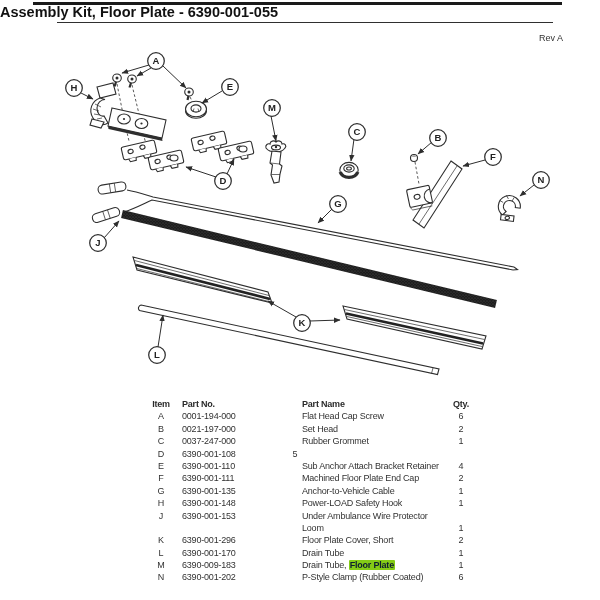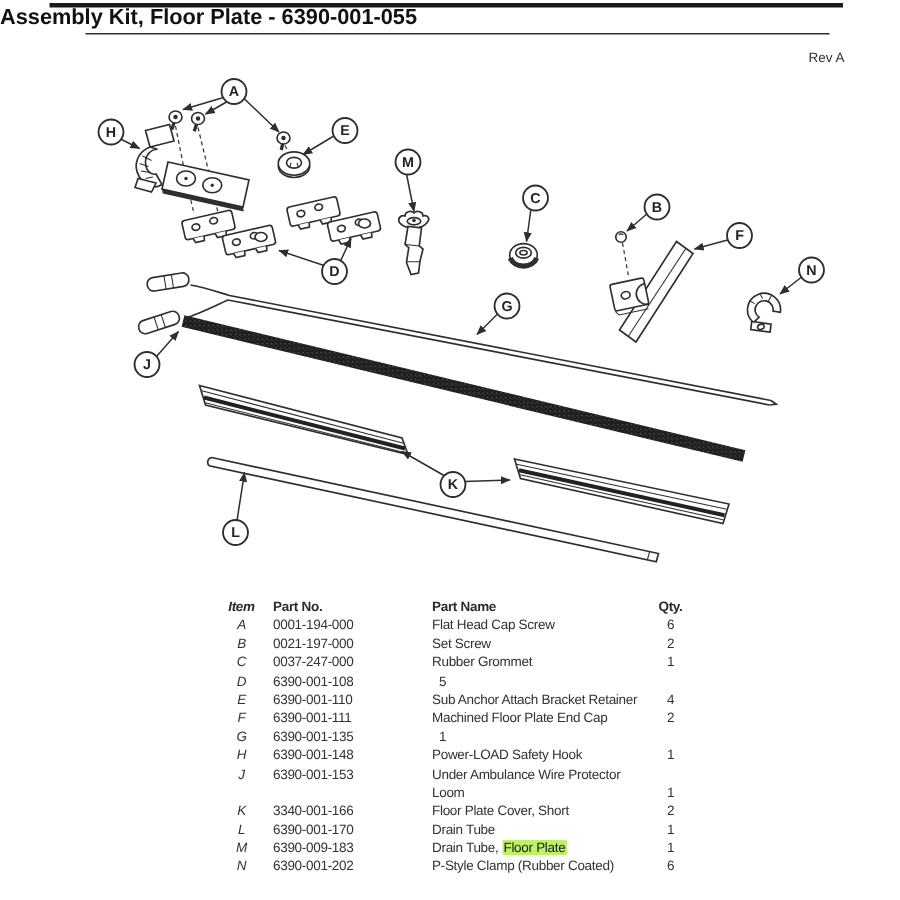--- a/index.html
+++ b/index.html
@@ -18,23 +18,23 @@
   svg .dash{stroke:#2e2e2e;fill:none;stroke-width:0.8;stroke-dasharray:2.6 2.2;}
   svg .thin{stroke:#2e2e2e;fill:none;stroke-width:0.7;}
   svg .lead{stroke:#2e2e2e;fill:none;stroke-width:1;}
   svg .co circle{fill:#fff;stroke:#2e2e2e;stroke-width:1.25;}
   svg .co text{font-family:"Liberation Sans",sans-serif;font-size:9.5px;font-weight:600;
                fill:#222;text-anchor:middle;}
   
   .ptable{left:140px;top:398px;width:360px;font-size:9px;letter-spacing:-0.2px;color:#323232;}
   .trow{display:flex;height:12.4px;line-height:12.4px;align-items:center;white-space:nowrap;}
   .thead{font-weight:700;color:#2b2b2b;}
-  .c-item{width:42px;text-align:center;flex:none;font-style:italic;}
+  .c-item{width:42px;text-align:center;flex:none;}
   .c-pn{width:100px;flex:none;}
-  .c-name{width:146px;margin-left:6px;flex:none;}
+  .c-name{width:146px;margin-left:20px;flex:none;}
   .c-qty{width:26px;text-align:center;flex:none;}
   .hl{color:#0e1f30;padding:0 1px;border-radius:1px;}
 </style>
 </head>
 <body>
 
 <div class="abs rule-top"></div>
 <div class="abs doc-title">Assembly Kit, Floor Plate - 6390-001-055</div>
 <div class="abs rule-title"></div>
 <div class="abs rev">Rev A</div>
@@ -270,21 +270,21 @@
 
   <div class="trow">
     <span class="c-item">A</span>
     <span class="c-pn">0001-194-000</span>
     <span class="c-name">Flat Head Cap Screw</span>
     <span class="c-qty">6</span>
   </div>
   <div class="trow">
     <span class="c-item">B</span>
     <span class="c-pn">0021-197-000</span>
-    <span class="c-name">Set Screw</span>
+    <span class="c-name">Set Head</span>
     <span class="c-qty">2</span>
   </div>
   <div class="trow">
     <span class="c-item">C</span>
     <span class="c-pn">0037-247-000</span>
     <span class="c-name">Rubber Grommet</span>
     <span class="c-qty">1</span>
   </div>
   <div class="trow">
     <span class="c-item">D</span>
@@ -299,20 +299,21 @@
   </div>
   <div class="trow">
     <span class="c-item">F</span>
     <span class="c-pn">6390-001-111</span>
     <span class="c-name">Machined Floor Plate End Cap</span>
     <span class="c-qty">2</span>
   </div>
   <div class="trow">
     <span class="c-item">G</span>
     <span class="c-pn">6390-001-135</span>
+    <span class="c-name">Anchor-to-Vehicle Cable</span>
     <span class="c-qty">1</span>
   </div>
   <div class="trow">
     <span class="c-item">H</span>
     <span class="c-pn">6390-001-148</span>
     <span class="c-name">Power-LOAD Safety Hook</span>
     <span class="c-qty">1</span>
   </div>
 
   <div class="trow">
@@ -322,35 +323,35 @@
     <span class="c-qty"></span>
   </div>
   <div class="trow">
     <span class="c-item"></span>
     <span class="c-pn"></span>
     <span class="c-name">Loom</span>
     <span class="c-qty">1</span>
   </div>
   <div class="trow">
     <span class="c-item">K</span>
-    <span class="c-pn">3340-001-166</span>
+    <span class="c-pn">6390-001-296</span>
     <span class="c-name">Floor Plate Cover, Short</span>
     <span class="c-qty">2</span>
   </div>
   <div class="trow">
     <span class="c-item">L</span>
     <span class="c-pn">6390-001-170</span>
     <span class="c-name">Drain Tube</span>
     <span class="c-qty">1</span>
   </div>
 
   <div class="trow">
     <span class="c-item">M</span>
     <span class="c-pn">6390-009-183</span>
-    <span class="c-name"><span>Drain Tube, </span><span class="hl" style="background-color: #bef264;">Floor Plate</span></span>
+    <span class="c-name"><span>Drain Tube, </span><span class="hl" style="background-color: #84cc16; font-weight: bold;">Floor Plate</span></span>
     <span class="c-qty">1</span>
   </div>
   <div class="trow">
     <span class="c-item">N</span>
     <span class="c-pn">6390-001-202</span>
     <span class="c-name">P-Style Clamp (Rubber Coated)</span>
     <span class="c-qty">6</span>
   </div>
 </div>
 

